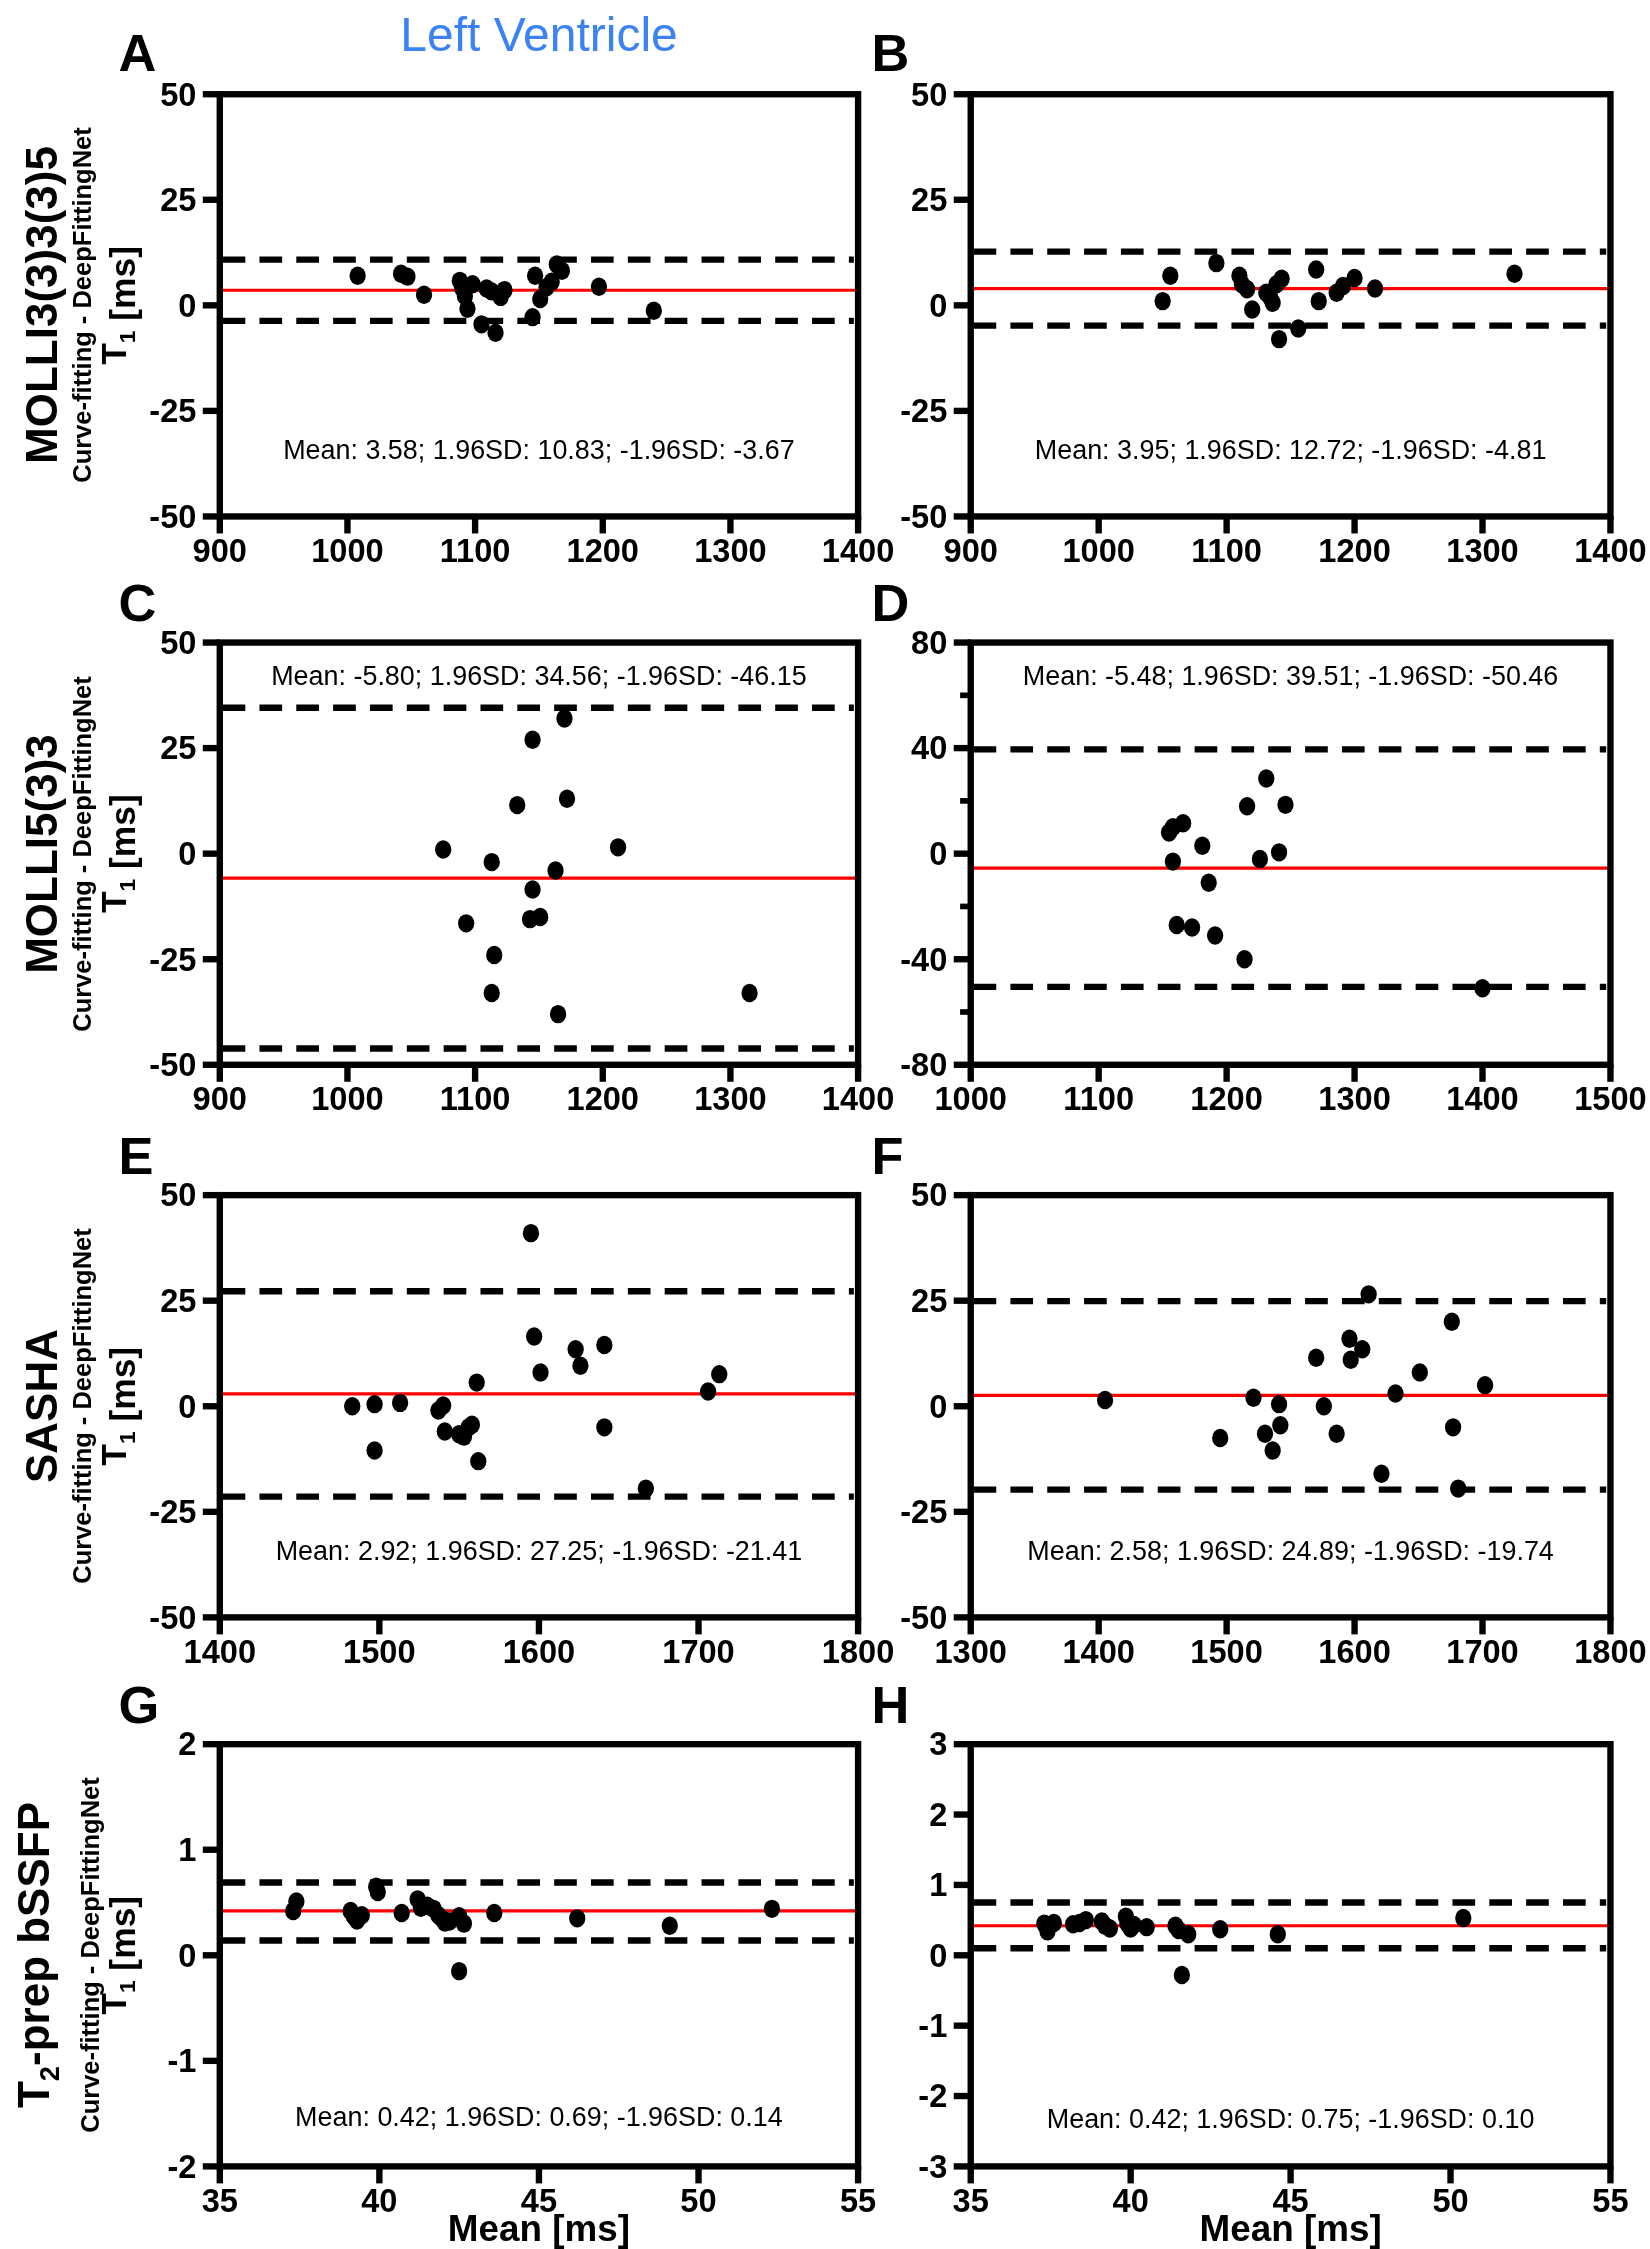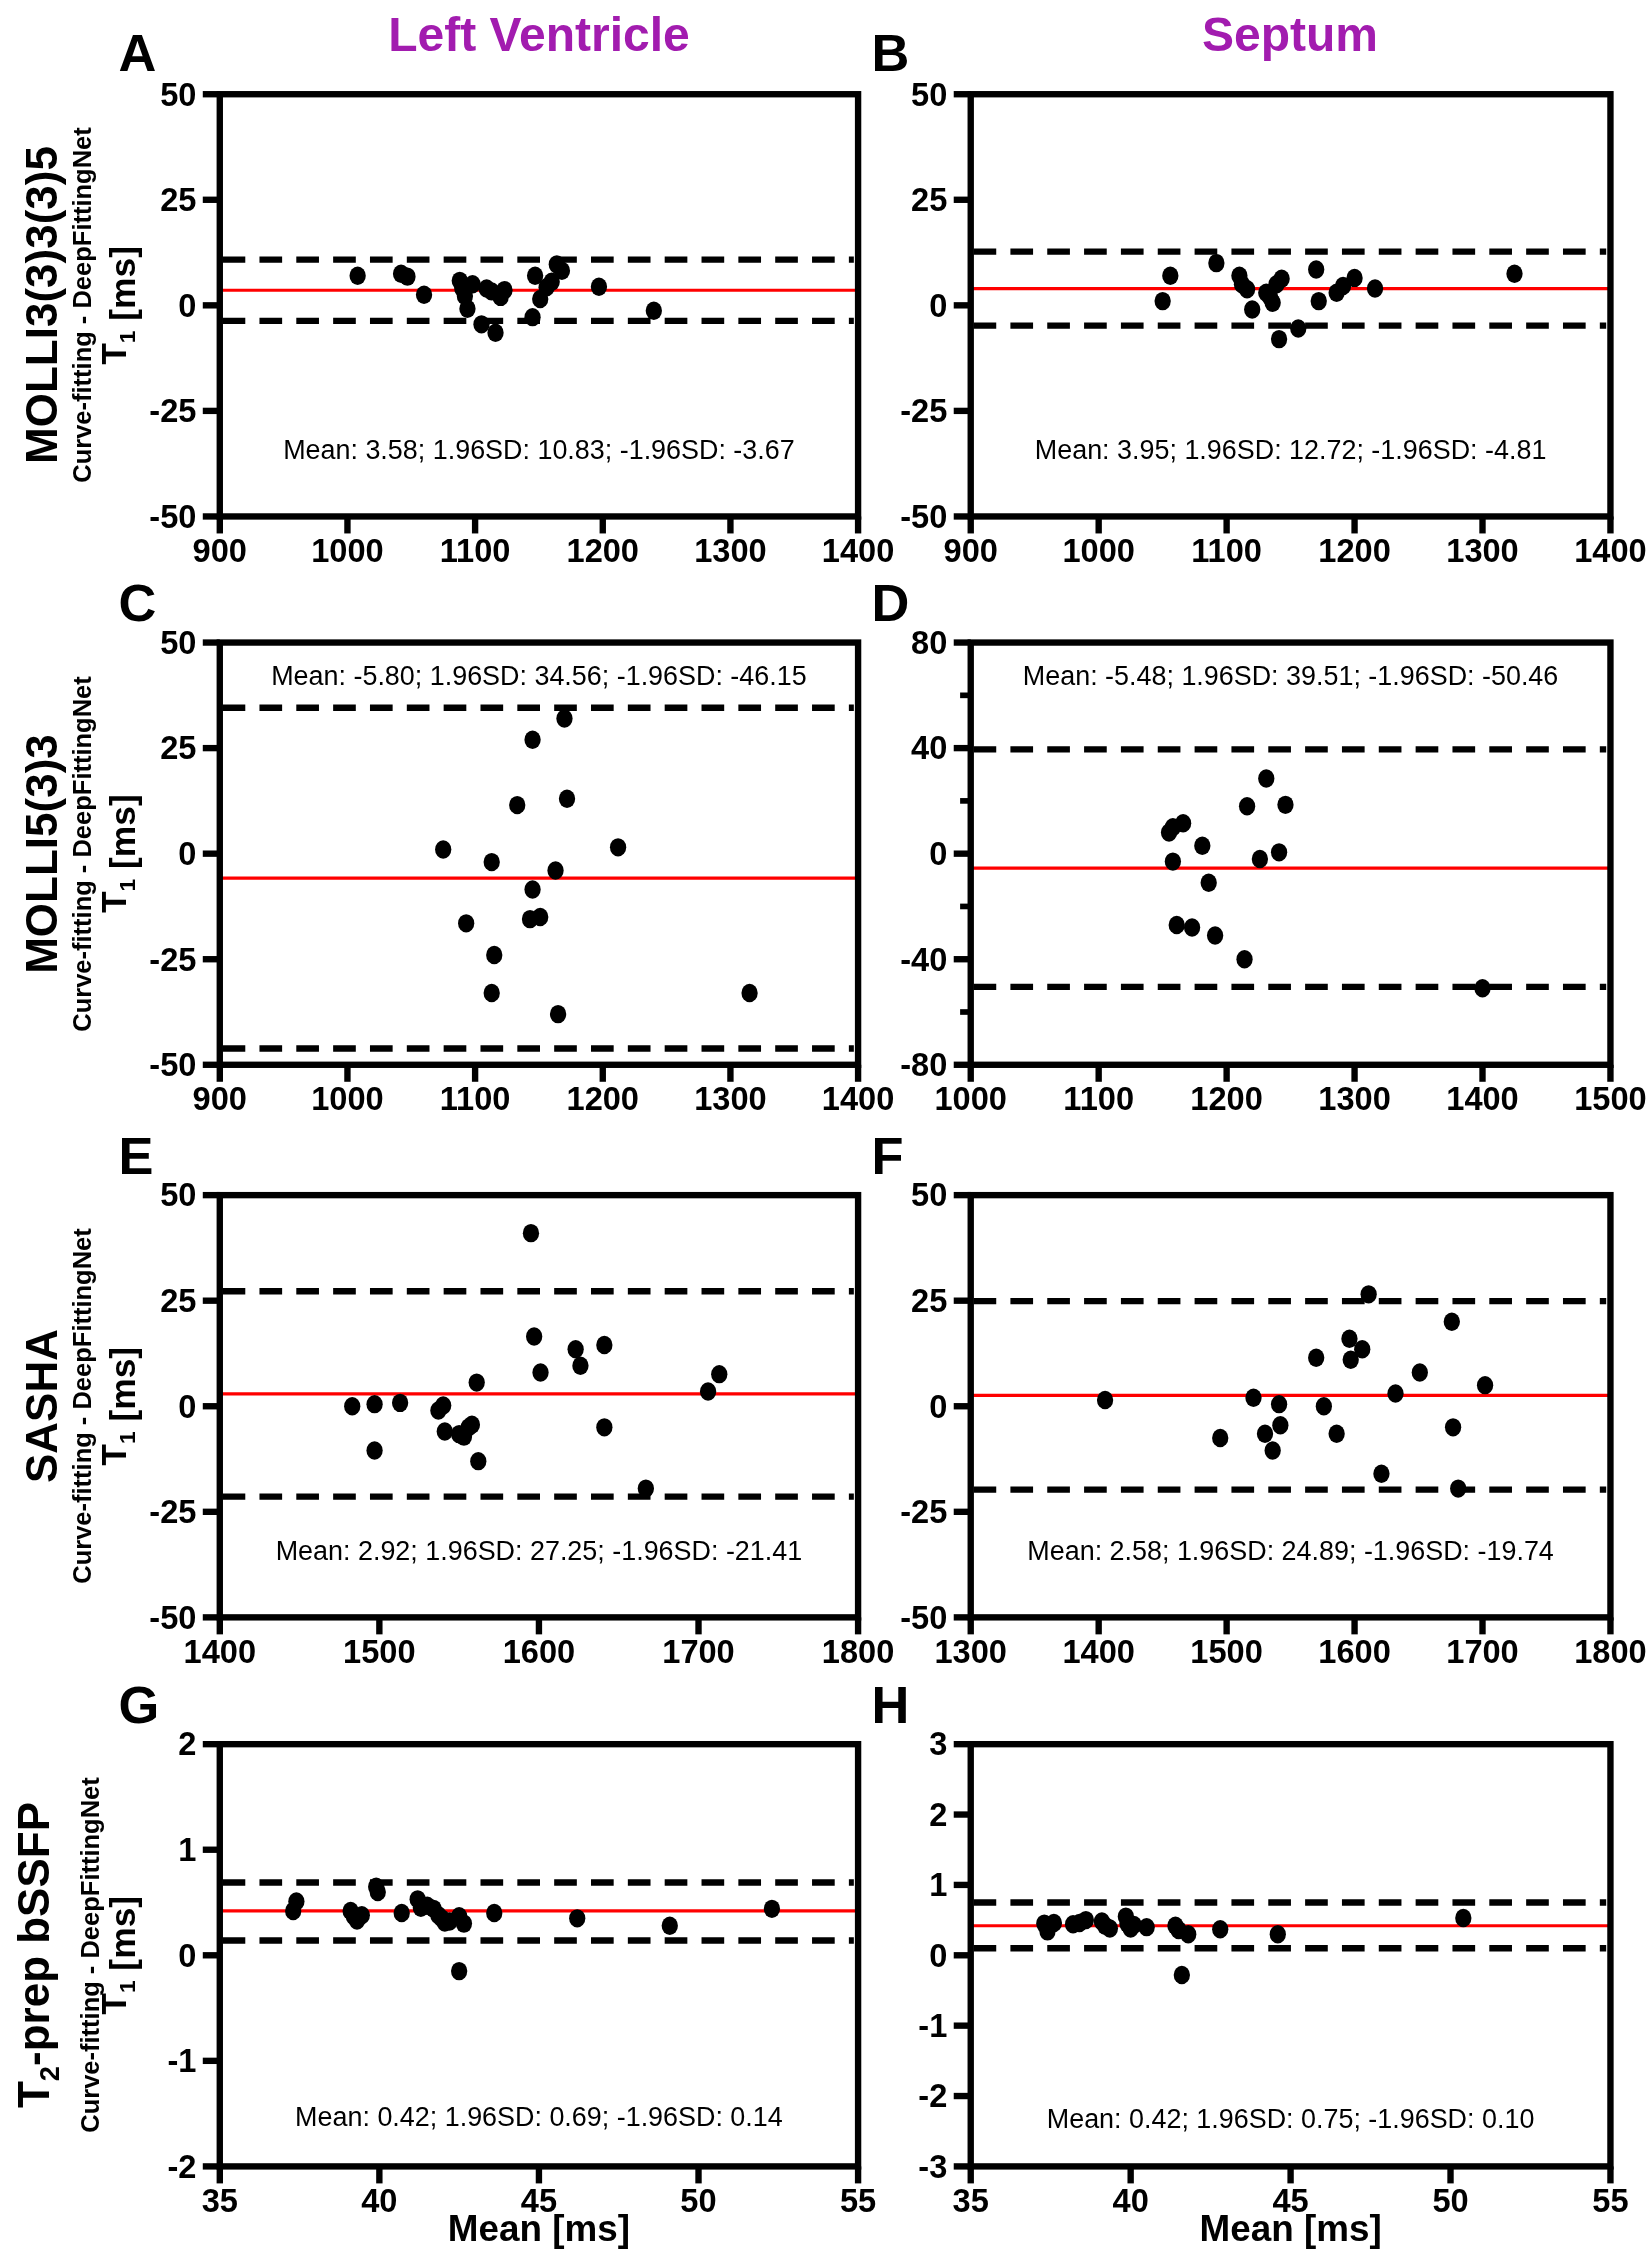--- a/index.html
+++ b/index.html
@@ -1,38 +1,37 @@
 <!DOCTYPE html>
 <html style="font-size:11.3px"><head>
 <meta charset="utf-8">
 <style>
   html,body{margin:0;padding:0;background:#ffffff;}
   body{width:1651px;height:2250px;font-family:"Liberation Sans","DejaVu Sans",sans-serif;}
   #figure{position:relative;width:1651px;height:2250px;background:#ffffff;overflow:hidden;}
   .col-title{
     position:absolute;top:5.7px;width:638px;text-align:center;
-    font-size:48px;font-weight:bold;color:#a21caf;line-height:57px;white-space:nowrap;
+    font-size:48px;font-weight:normal;color:#3b82f6;line-height:57px;white-space:nowrap;
   }
   #col-title-0{left:220px;}
   #col-title-1{left:971px;}
   .row-label{
     position:absolute;display:flex;flex-direction:column;align-items:center;gap:1.4px;
     transform:translate(-50%,-50%) rotate(-90deg);white-space:nowrap;color:#000;
   }
   .row-label .seq{font-size:44px;font-weight:bold;line-height:48px;}
   .row-label .seq sub{font-size:0.62em;}
   .row-label .method{font-size:25.5px;font-weight:bold;line-height:30px;}
   #plots{position:absolute;left:0;top:0;}
 </style>
 </head>
 <body>
 
 <div id="figure">
   <div class="col-title" id="col-title-0">Left Ventricle</div>
-  <div class="col-title" id="col-title-1">Septum</div>
   <div id="row-labels">
       <div class="row-label" style="left: 58px; top: 305px;">
         <span class="seq"><span>MOLLI3(3)3(3)5</span></span>
         <span class="method">Curve-fitting - DeepFittingNet</span>
       </div>
       <div class="row-label" style="left: 58px; top: 854px;">
         <span class="seq"><span>MOLLI5(3)3</span></span>
         <span class="method">Curve-fitting - DeepFittingNet</span>
       </div>
       <div class="row-label" style="left: 58px; top: 1406px;">

